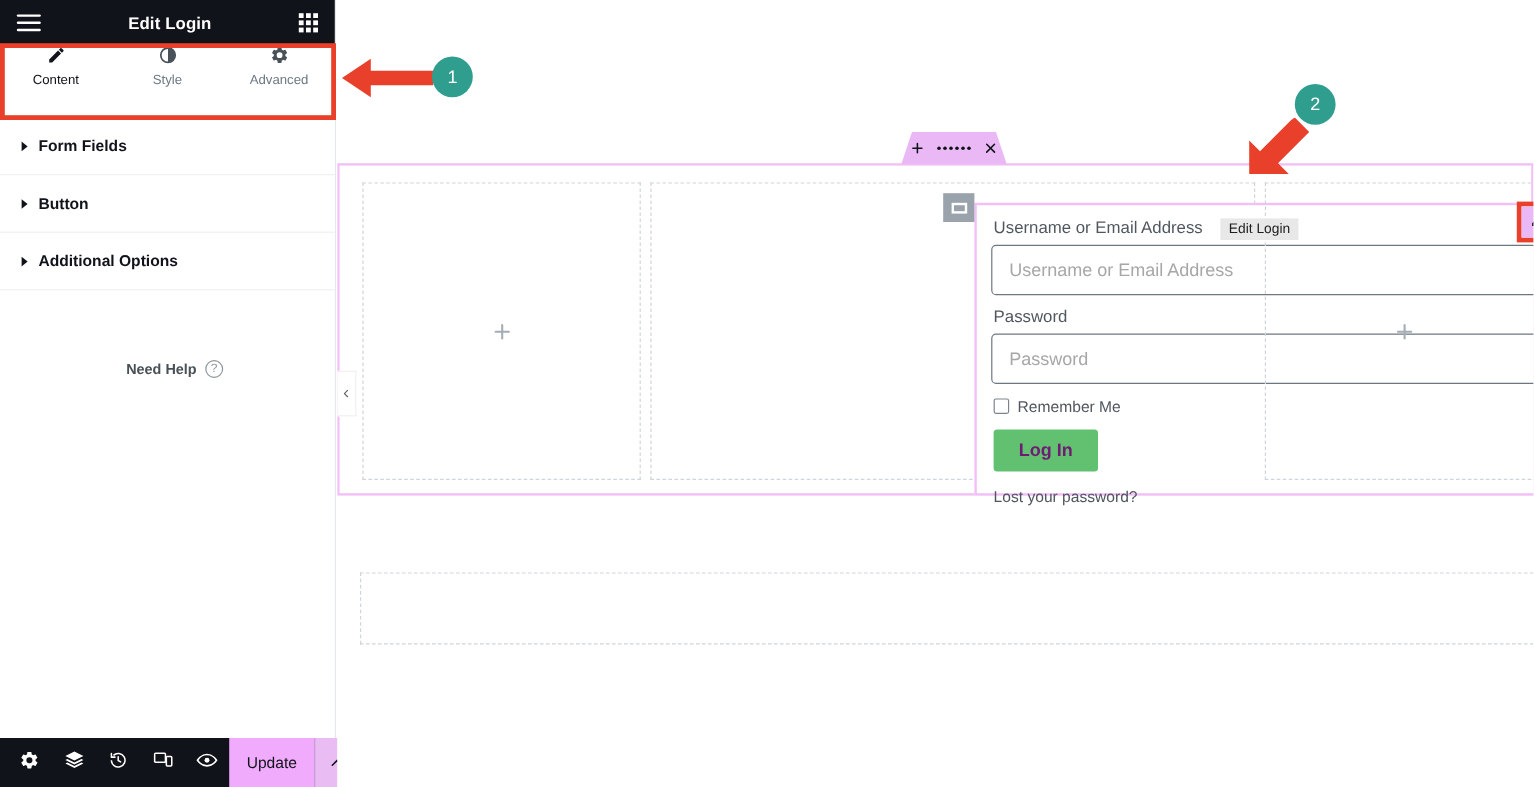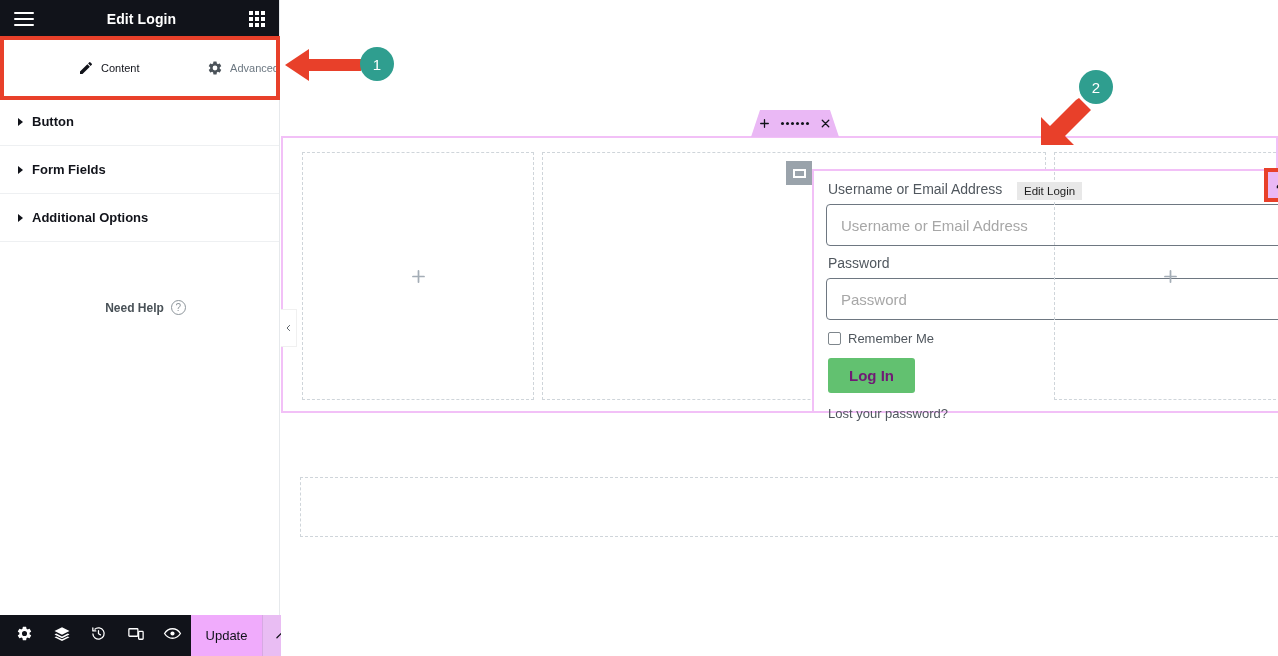--- a/index.html
+++ b/index.html
@@ -29,22 +29,22 @@
   .grid-icon { display: grid; grid-template-columns: repeat(3, 4px); grid-template-rows: repeat(3, 4px); gap: 2px; cursor: pointer; }
   .grid-icon i { display: block; width: 4px; height: 4px; background: #ffffff; }
 
   
   .tabs-wrap { position: relative; }
   .tabs {
     display: flex; height: 60px; background: #ffffff;
     border-bottom: 1px solid #e6e9ec;
   }
   .tab {
-    flex: 1; display: flex; flex-direction: row;
-    align-items: center; justify-content: flex-end; gap: 7px;
+    flex: 1; display: flex; flex-direction: column;
+    align-items: center; justify-content: flex-start; gap: 7px;
     cursor: pointer; color: #6d7882; font-size: 11px;
   }
   .tab.active { color: #11131a; }
   .tab .tab-ico { height: 16px; display: flex; align-items: center; justify-content: center; }
   .tab .tab-ico svg { display: block; }
   .tab-hl {
     position: absolute; left: 0; top: -2px; width: 280px; height: 64px;
     border: 4px solid #e8402a; pointer-events: none; box-sizing: border-box;
   }
 
@@ -258,44 +258,53 @@
 
         <div class="tab active">
           <span class="tab-ico">
             <svg width="16" height="16" viewBox="0 0 24 24" fill="#11131a">
               <path d="M3 17.25V21h3.75L17.81 9.94l-3.75-3.75L3 17.25zM20.71 7.04a1 1 0 0 0 0-1.41l-2.34-2.34a1 1 0 0 0-1.41 0l-1.83 1.83 3.75 3.75 1.83-1.83z"></path>
             </svg>
           </span>
           <span>Content</span>
         </div>
 
+        <div class="tab">
+          <span class="tab-ico">
+            <svg width="16" height="16" viewBox="0 0 24 24">
+              <circle cx="12" cy="12" r="9" fill="none" stroke="#4a5259" stroke-width="2.2"></circle>
+              <path d="M12 3a9 9 0 0 1 0 18z" fill="#4a5259"></path>
+            </svg>
+          </span>
+          <span>Style</span>
+        </div>
 
         <div class="tab">
           <span class="tab-ico">
             <svg width="16" height="16" viewBox="0 0 24 24" fill="#4a5259">
               <path d="M19.14 12.94a7.07 7.07 0 0 0 0-1.88l2.03-1.58a.5.5 0 0 0 .12-.64l-1.92-3.32a.5.5 0 0 0-.6-.22l-2.39.96a7.2 7.2 0 0 0-1.62-.94l-.36-2.54a.5.5 0 0 0-.5-.42h-3.84a.5.5 0 0 0-.5.42l-.36 2.54c-.58.24-1.12.56-1.62.94l-2.39-.96a.5.5 0 0 0-.6.22L2.67 8.84a.5.5 0 0 0 .12.64l2.03 1.58a7.07 7.07 0 0 0 0 1.88l-2.03 1.58a.5.5 0 0 0-.12.64l1.92 3.32c.13.22.39.31.6.22l2.39-.96c.5.38 1.04.7 1.62.94l.36 2.54c.04.24.25.42.5.42h3.84c.25 0 .46-.18.5-.42l.36-2.54c.58-.24 1.12-.56 1.62-.94l2.39.96c.21.09.47 0 .6-.22l1.92-3.32a.5.5 0 0 0-.12-.64l-2.03-1.58zM12 15.6A3.6 3.6 0 1 1 12 8.4a3.6 3.6 0 0 1 0 7.2z"></path>
             </svg>
           </span>
           <span>Advanced</span>
         </div>
 
       </div>
       <div class="tab-hl"></div>
     </div>
 
     <div class="sections">
 
       <div class="section">
         <span class="caret"></span>
-        <span class="section-label">Button</span>
+        <span class="section-label">Form Fields</span>
       </div>
 
       <div class="section">
         <span class="caret"></span>
-        <span class="section-label">Form Fields</span>
+        <span class="section-label">Button</span>
       </div>
 
       <div class="section">
         <span class="caret"></span>
         <span class="section-label">Additional Options</span>
       </div>
 
 
     </div>
 

